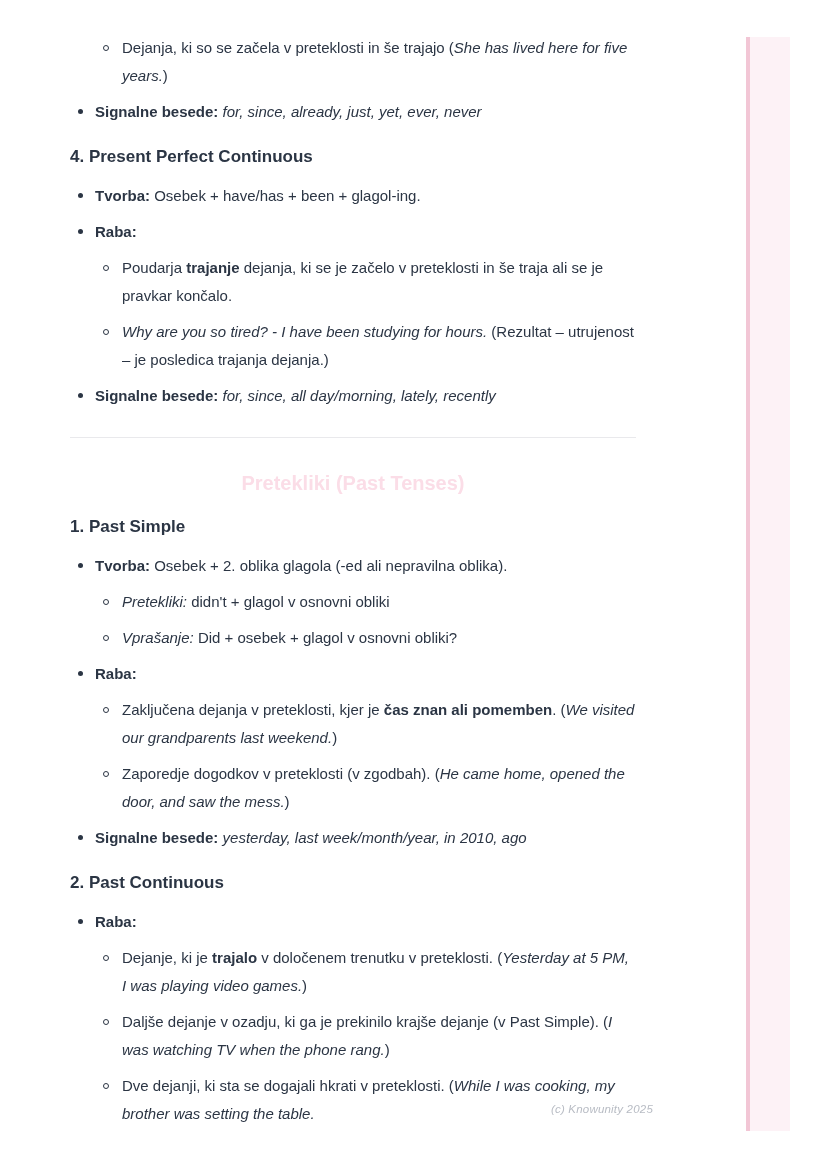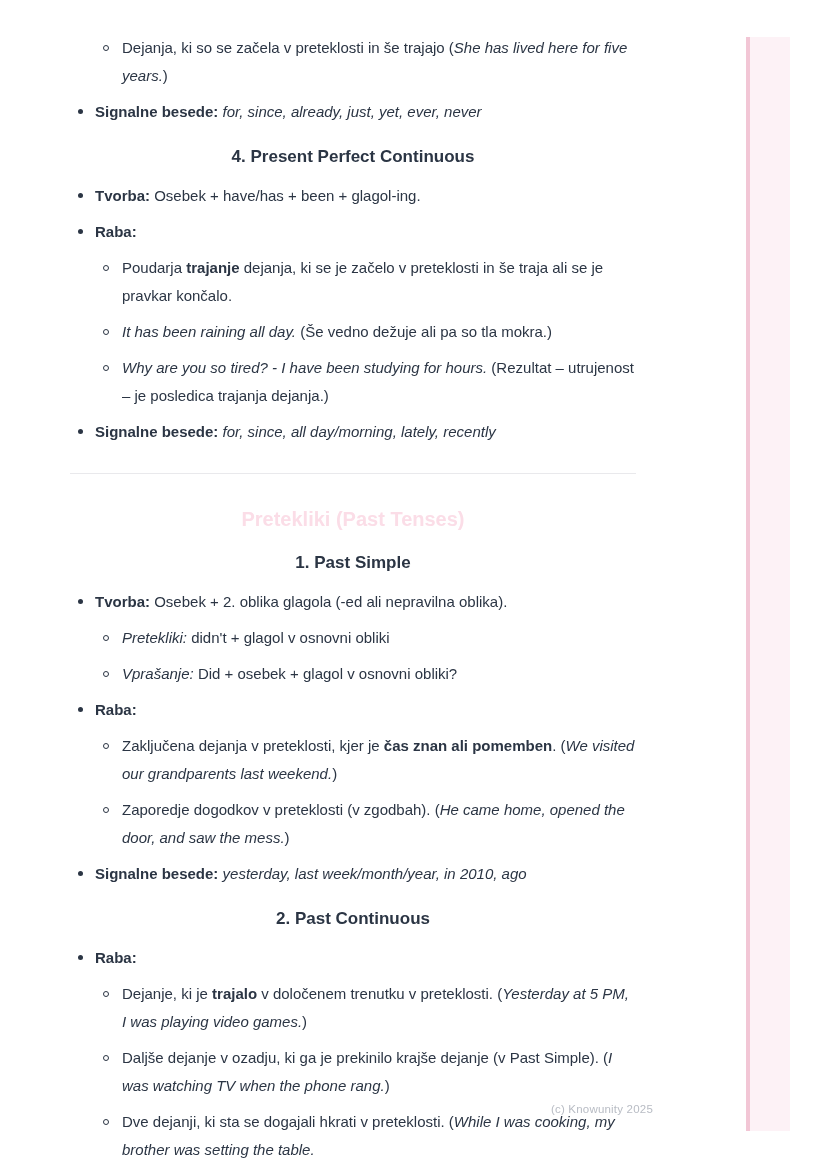--- a/index.html
+++ b/index.html
@@ -31,21 +31,20 @@
     line-height: 26px;
     font-weight: bold;
     margin: 32px 0 10px 0;
     text-align: center;
   }
   .h3 {
     font-size: 17px;
     line-height: 24px;
     font-weight: bold;
     margin: 19px 0 13px 0;
-    text-align: center;
   }
   .divider {
     border: none;
     border-top: 1px solid #e9e9ec;
     margin: 27px 0 4px 0;
     height: 0;
   }
   .list { margin: 0; }
   .li {
     position: relative;
@@ -86,37 +85,37 @@
   }
   .watermark {
     position: absolute;
     right: 53px;
     top: 1102px;
     font-size: 11.5px;
     line-height: 14px;
     color: #b8bcc4;
     letter-spacing: 0.2px;
     z-index: 2;
+    font-style: italic;
   }
 </style>
 </head>
 <body style="color: rgb(43, 53, 68);">
 
 <div class="page">
   <div class="content">
       <div class="list">
         <div class="li l2"><span class="marker"></span><span class="seg-n">Dejanja, ki so se začela v preteklosti in še trajajo (</span><span class="seg-i">She has lived here for five years.</span><span class="seg-n">)</span></div>
         <div class="li l1"><span class="marker"></span><span class="seg-b">Signalne besede:</span><span class="seg-i"> for, since, already, just, yet, ever, never</span></div>
       </div>
       <div class="h3">4. Present Perfect Continuous</div>
       <div class="list">
         <div class="li l1"><span class="marker"></span><span class="seg-b">Tvorba:</span><span class="seg-n"> Osebek + have/has + been + glagol-ing.</span></div>
         <div class="li l1"><span class="marker"></span><span class="seg-b">Raba:</span></div>
         <div class="li l2"><span class="marker"></span><span class="seg-n">Poudarja </span><span class="seg-b">trajanje</span><span class="seg-n"> dejanja, ki se je začelo v preteklosti in še traja ali se je pravkar končalo.</span></div>
-        <div class="li l2"><span class="marker"></span><span class="seg-i">It has been raining all day.</span><span class="seg-n"> (Še vedno dežuje ali pa so tla mokra.)</span></div>
         <div class="li l2"><span class="marker"></span><span class="seg-i">Why are you so tired? - I have been studying for hours.</span><span class="seg-n"> (Rezultat – utrujenost – je posledica trajanja dejanja.)</span></div>
         <div class="li l1"><span class="marker"></span><span class="seg-b">Signalne besede:</span><span class="seg-i"> for, since, all day/morning, lately, recently</span></div>
       </div>
       <div class="divider"></div>
       <div class="h2" style="color: rgb(251, 221, 231);">Pretekliki (Past Tenses)</div>
       <div class="h3">1. Past Simple</div>
       <div class="list">
         <div class="li l1"><span class="marker"></span><span class="seg-b">Tvorba:</span><span class="seg-n"> Osebek + 2. oblika glagola (-ed ali nepravilna oblika).</span></div>
         <div class="li l2"><span class="marker"></span><span class="seg-i">Pretekliki:</span><span class="seg-n"> didn't + glagol v osnovni obliki</span></div>
         <div class="li l2"><span class="marker"></span><span class="seg-i">Vprašanje:</span><span class="seg-n"> Did + osebek + glagol v osnovni obliki?</span></div>

